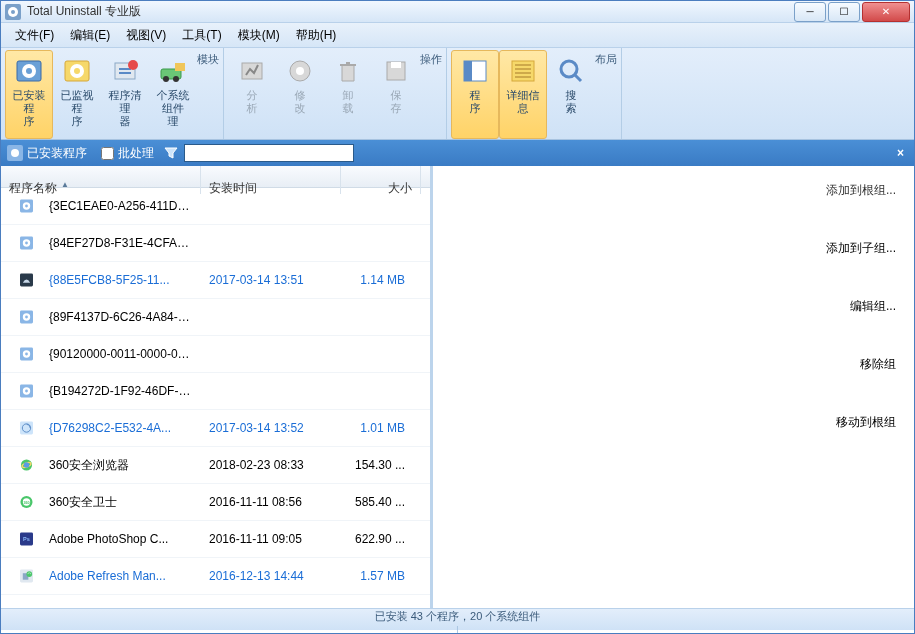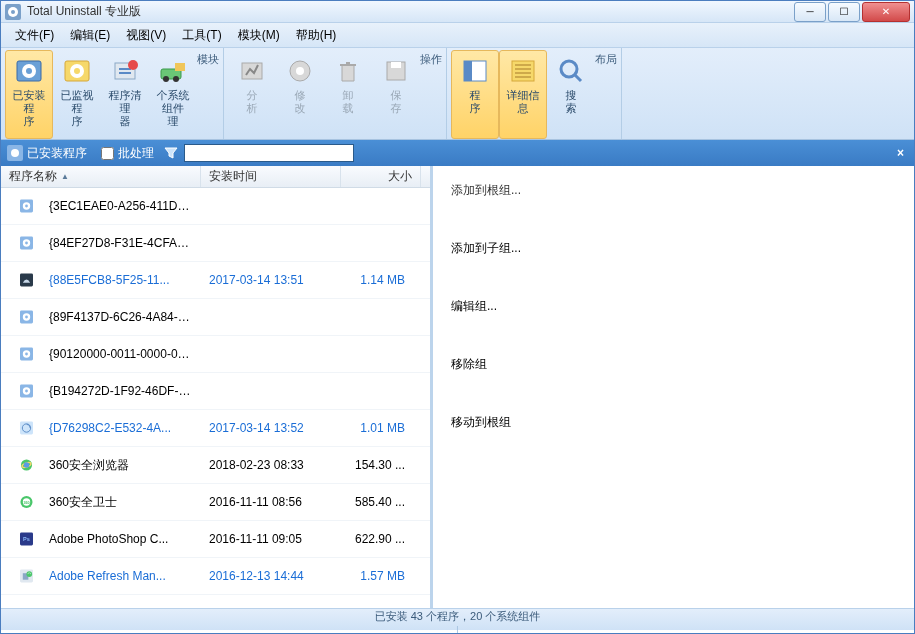--- a/index.html
+++ b/index.html
@@ -38,39 +38,39 @@
 .panel-header .search-box { background: #fff; height: 18px; width: 170px; border: 1px solid #2a5a8a; }
 .panel-header .close-x { margin-left: auto; cursor: pointer; font-weight: bold; padding: 0 4px; }
 
 
 .main { display: flex; height: calc(634px - 30px - 22px - 92px - 26px - 22px); }
 .left-panel { width: 432px; border-right: 3px solid #bcd4ec; display: flex; flex-direction: column; overflow: hidden; }
 .right-panel { flex: 1; background: #fff; padding: 10px 14px; font-size: 12px; }
 
 
 .list-header { height: 22px; background: linear-gradient(#f9fbfe,#e8eef5); display: flex; border-bottom: 1px solid #d0dbe6; font-size: 12px; color: #333; }
-.list-header .col { display: flex; align-items: center; padding: 0 8px; border-right: 1px solid #d8e2ec; position: relative; }
+.list-header .col { display: flex; padding: 14px 8px; border-right: 1px solid #d8e2ec; position: relative; }
 .col-name { width: 200px; }
 .col-time { width: 140px; }
 .col-size { width: 80px; text-align: right; justify-content: flex-end; }
 .sort-arrow { font-size: 8px; margin-left: 4px; color: #5a7a9a; }
 
 
 .list-body { flex: 1; overflow-y: auto; overflow-x: hidden; }
 .list-row { height: 37px; display: flex; align-items: center; border-bottom: 1px solid #f0f4f8; font-size: 12px; cursor: pointer; }
 .list-row .cell { padding: 0 8px; overflow: hidden; text-overflow: ellipsis; white-space: nowrap; }
 .list-row .icon-cell { width: 40px; display: flex; justify-content: center; padding-left: 19px; }
 .list-row .name-cell { width: 160px; }
 .list-row .time-cell { width: 140px; }
 .list-row .size-cell { width: 72px; text-align: right; }
 .list-row.highlight .name-cell, .list-row.highlight .time-cell, .list-row.highlight .size-cell { color: #1a6dd6; }
 .prog-icon { width: 28px; height: 28px; border-radius: 3px; }
 
 
-.ctx-item { padding: 6px 4px; color: #333; cursor: pointer; }
+.ctx-item { padding: 6px 4px; color: #333; cursor: pointer; text-align: right; }
 .ctx-item.disabled { color: #000000; cursor: default; margin-top: 29px; }
 
 
 .statusbar { height: 22px; background: linear-gradient(#e3eefb,#cfe2f6); display: flex; align-items: center; padding: 0 6px; font-size: 11px; color: #3a5a7a; border-top: 1px solid #b9d1ea; flex-direction: column; }
 .statusbar .sep { margin: 0 6px; color: #a7c3e0; }
 .statusbar .st-icon { width: 14px; height: 14px; margin: 0 2px; }
 
 
 .list-body::-webkit-scrollbar { width: 16px; }
 .list-body::-webkit-scrollbar-track { background: #eef4fa; }

